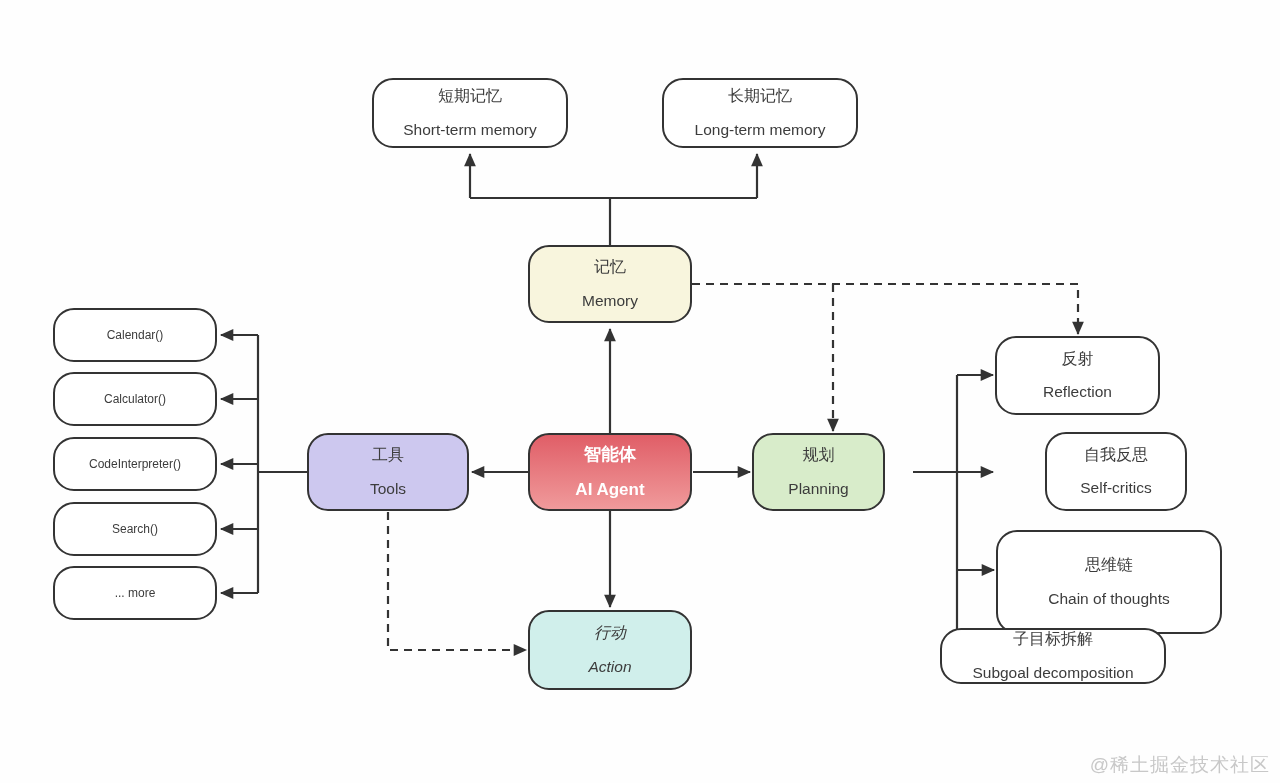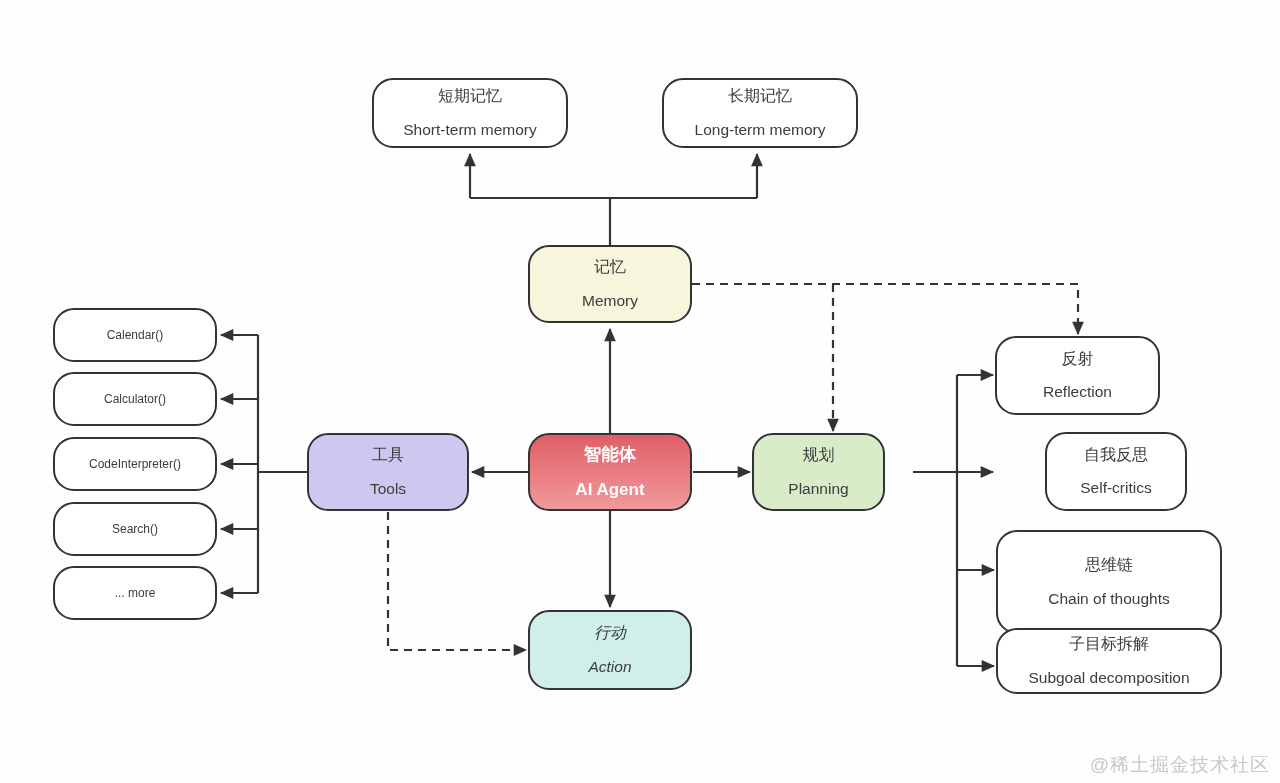--- a/index.html
+++ b/index.html
@@ -129,20 +129,20 @@
     <span class="en">Reflection</span>
   </div>
   <div class="node" style="left:1045px;top:432px;width:142px;height:79px">
     <span class="zh">自我反思</span>
     <span class="en">Self-critics</span>
   </div>
   <div class="node" style="left:996px;top:530px;width:226px;height:104px">
     <span class="zh">思维链</span>
     <span class="en">Chain of thoughts</span>
   </div>
-  <div class="node" style="left:996px;top:628px;width:226px;height:66px">
+  <div class="node" style="left:940px;top:628px;width:226px;height:56px">
     <span class="zh">子目标拆解</span>
     <span class="en">Subgoal decomposition</span>
   </div>
 
   <div class="watermark">@稀土掘金技术社区</div>
 
 </div>
 
 </body></html>

